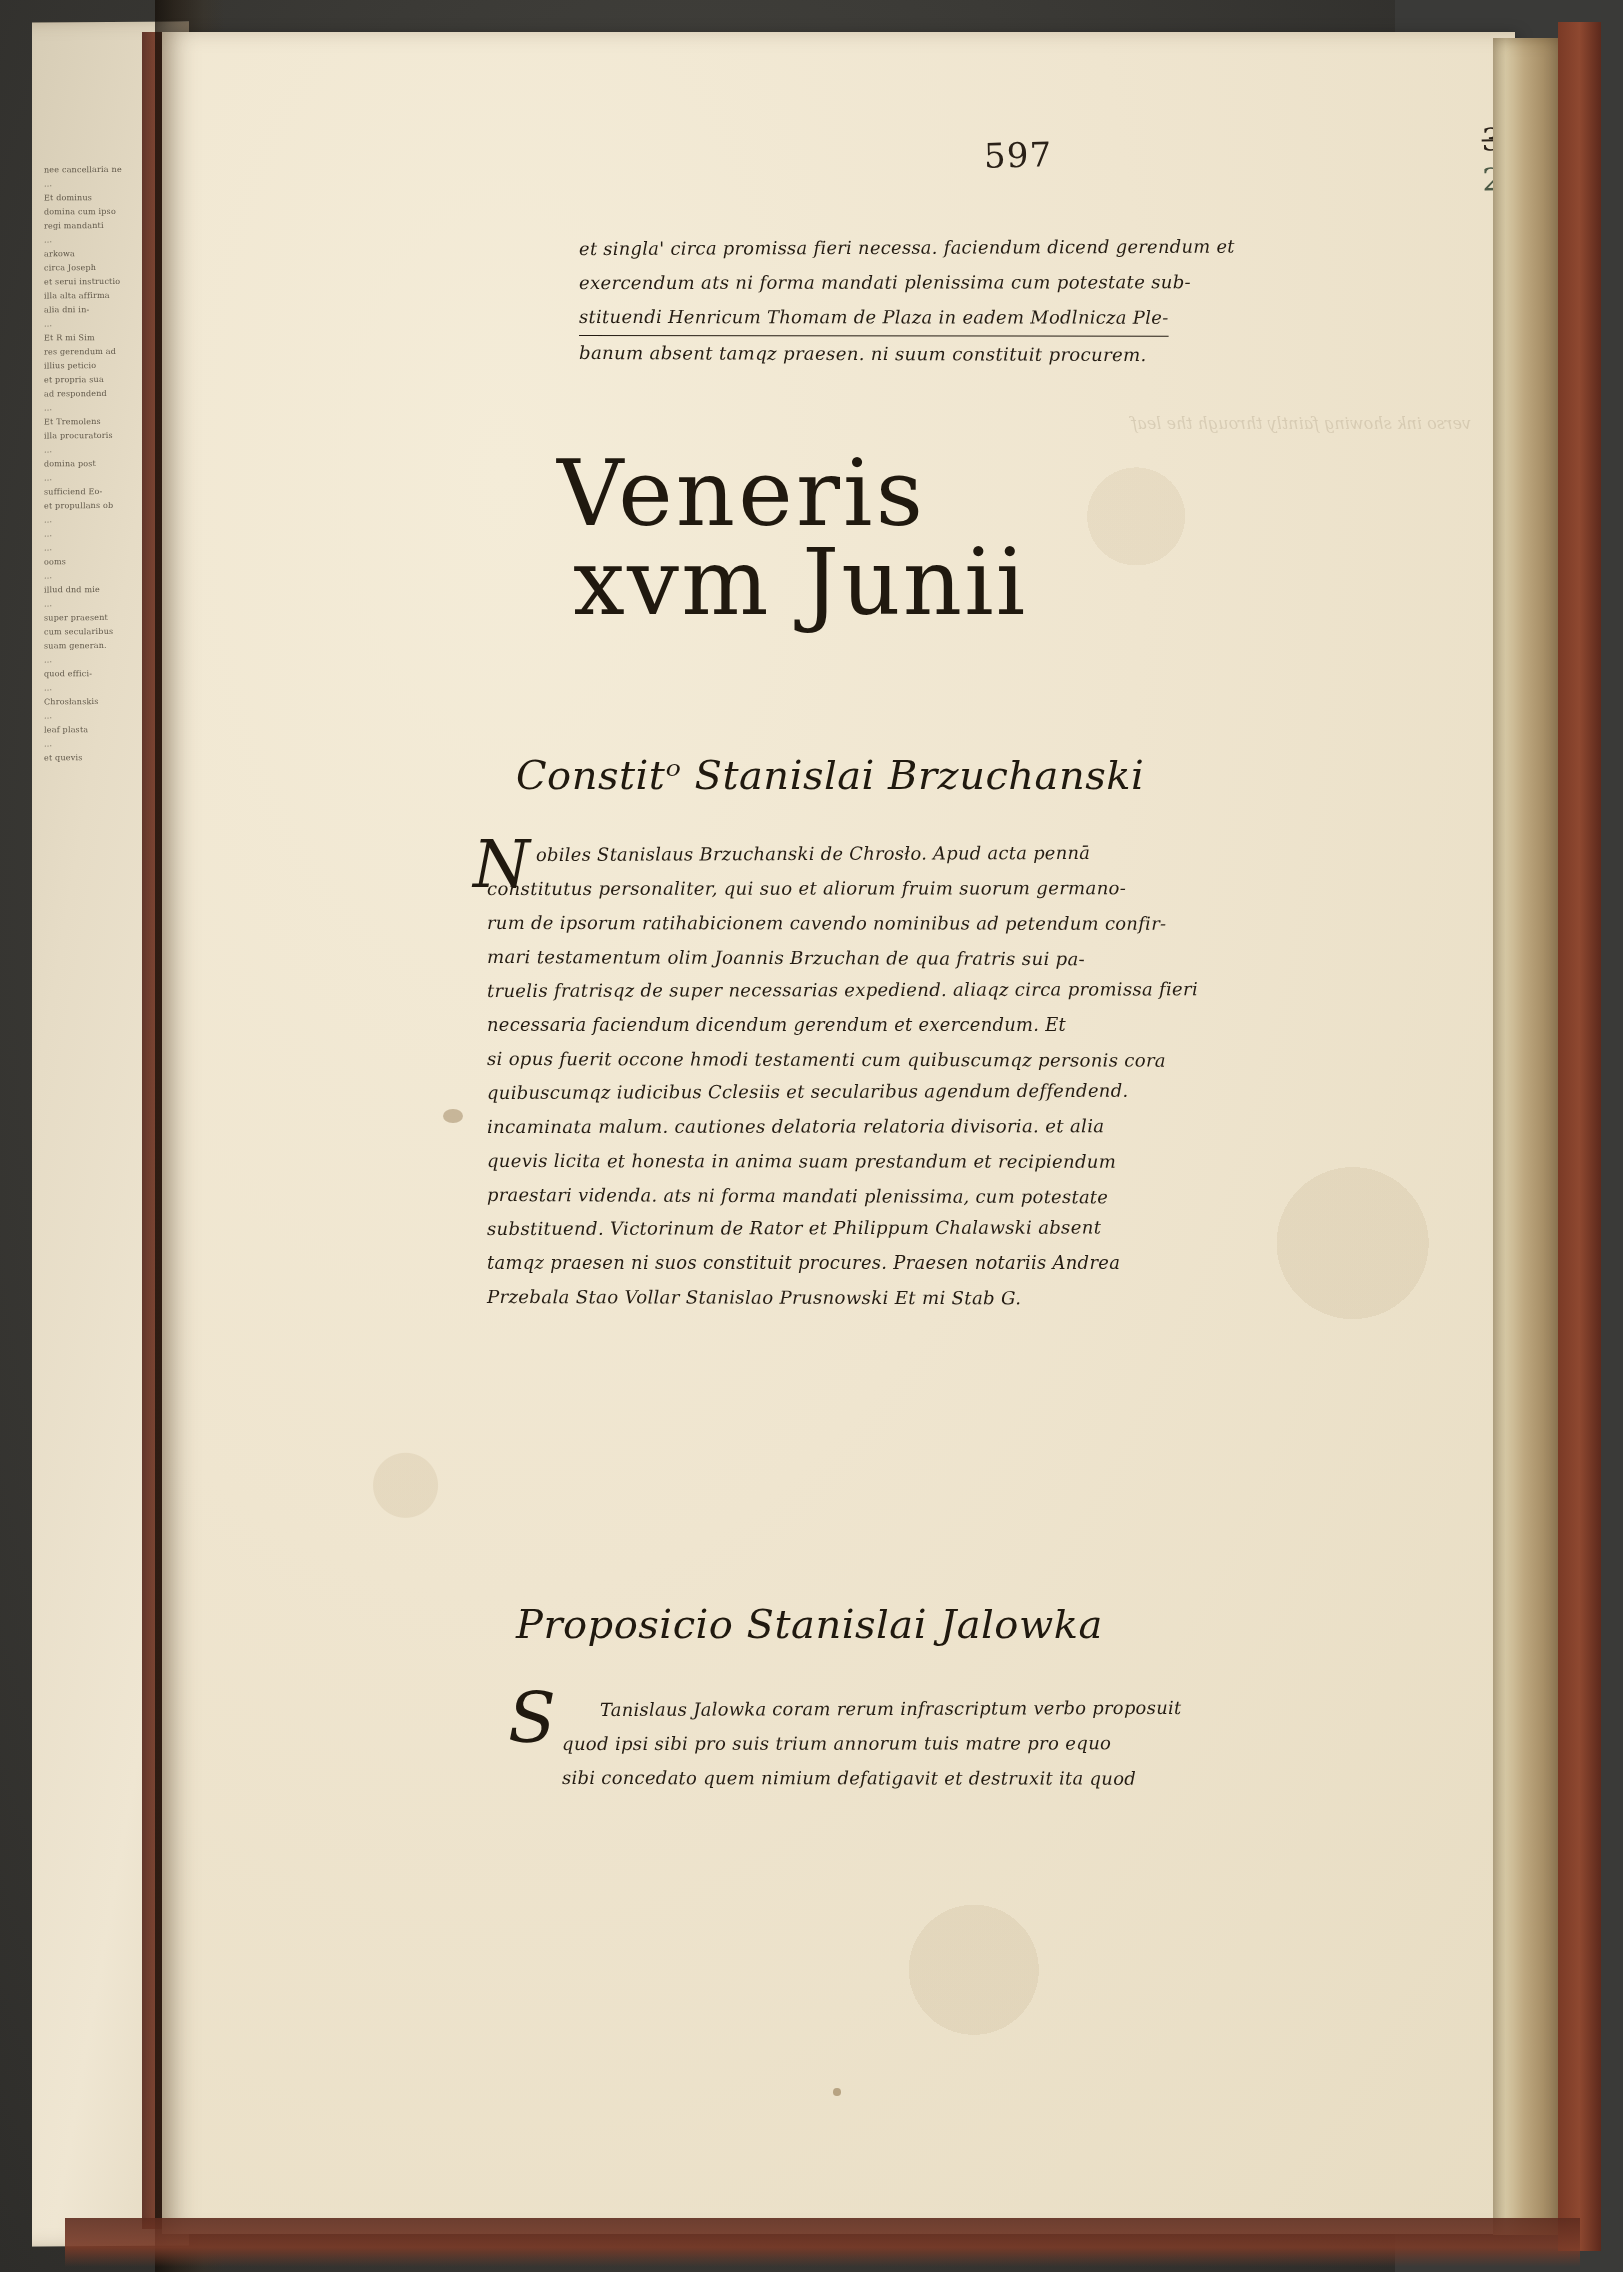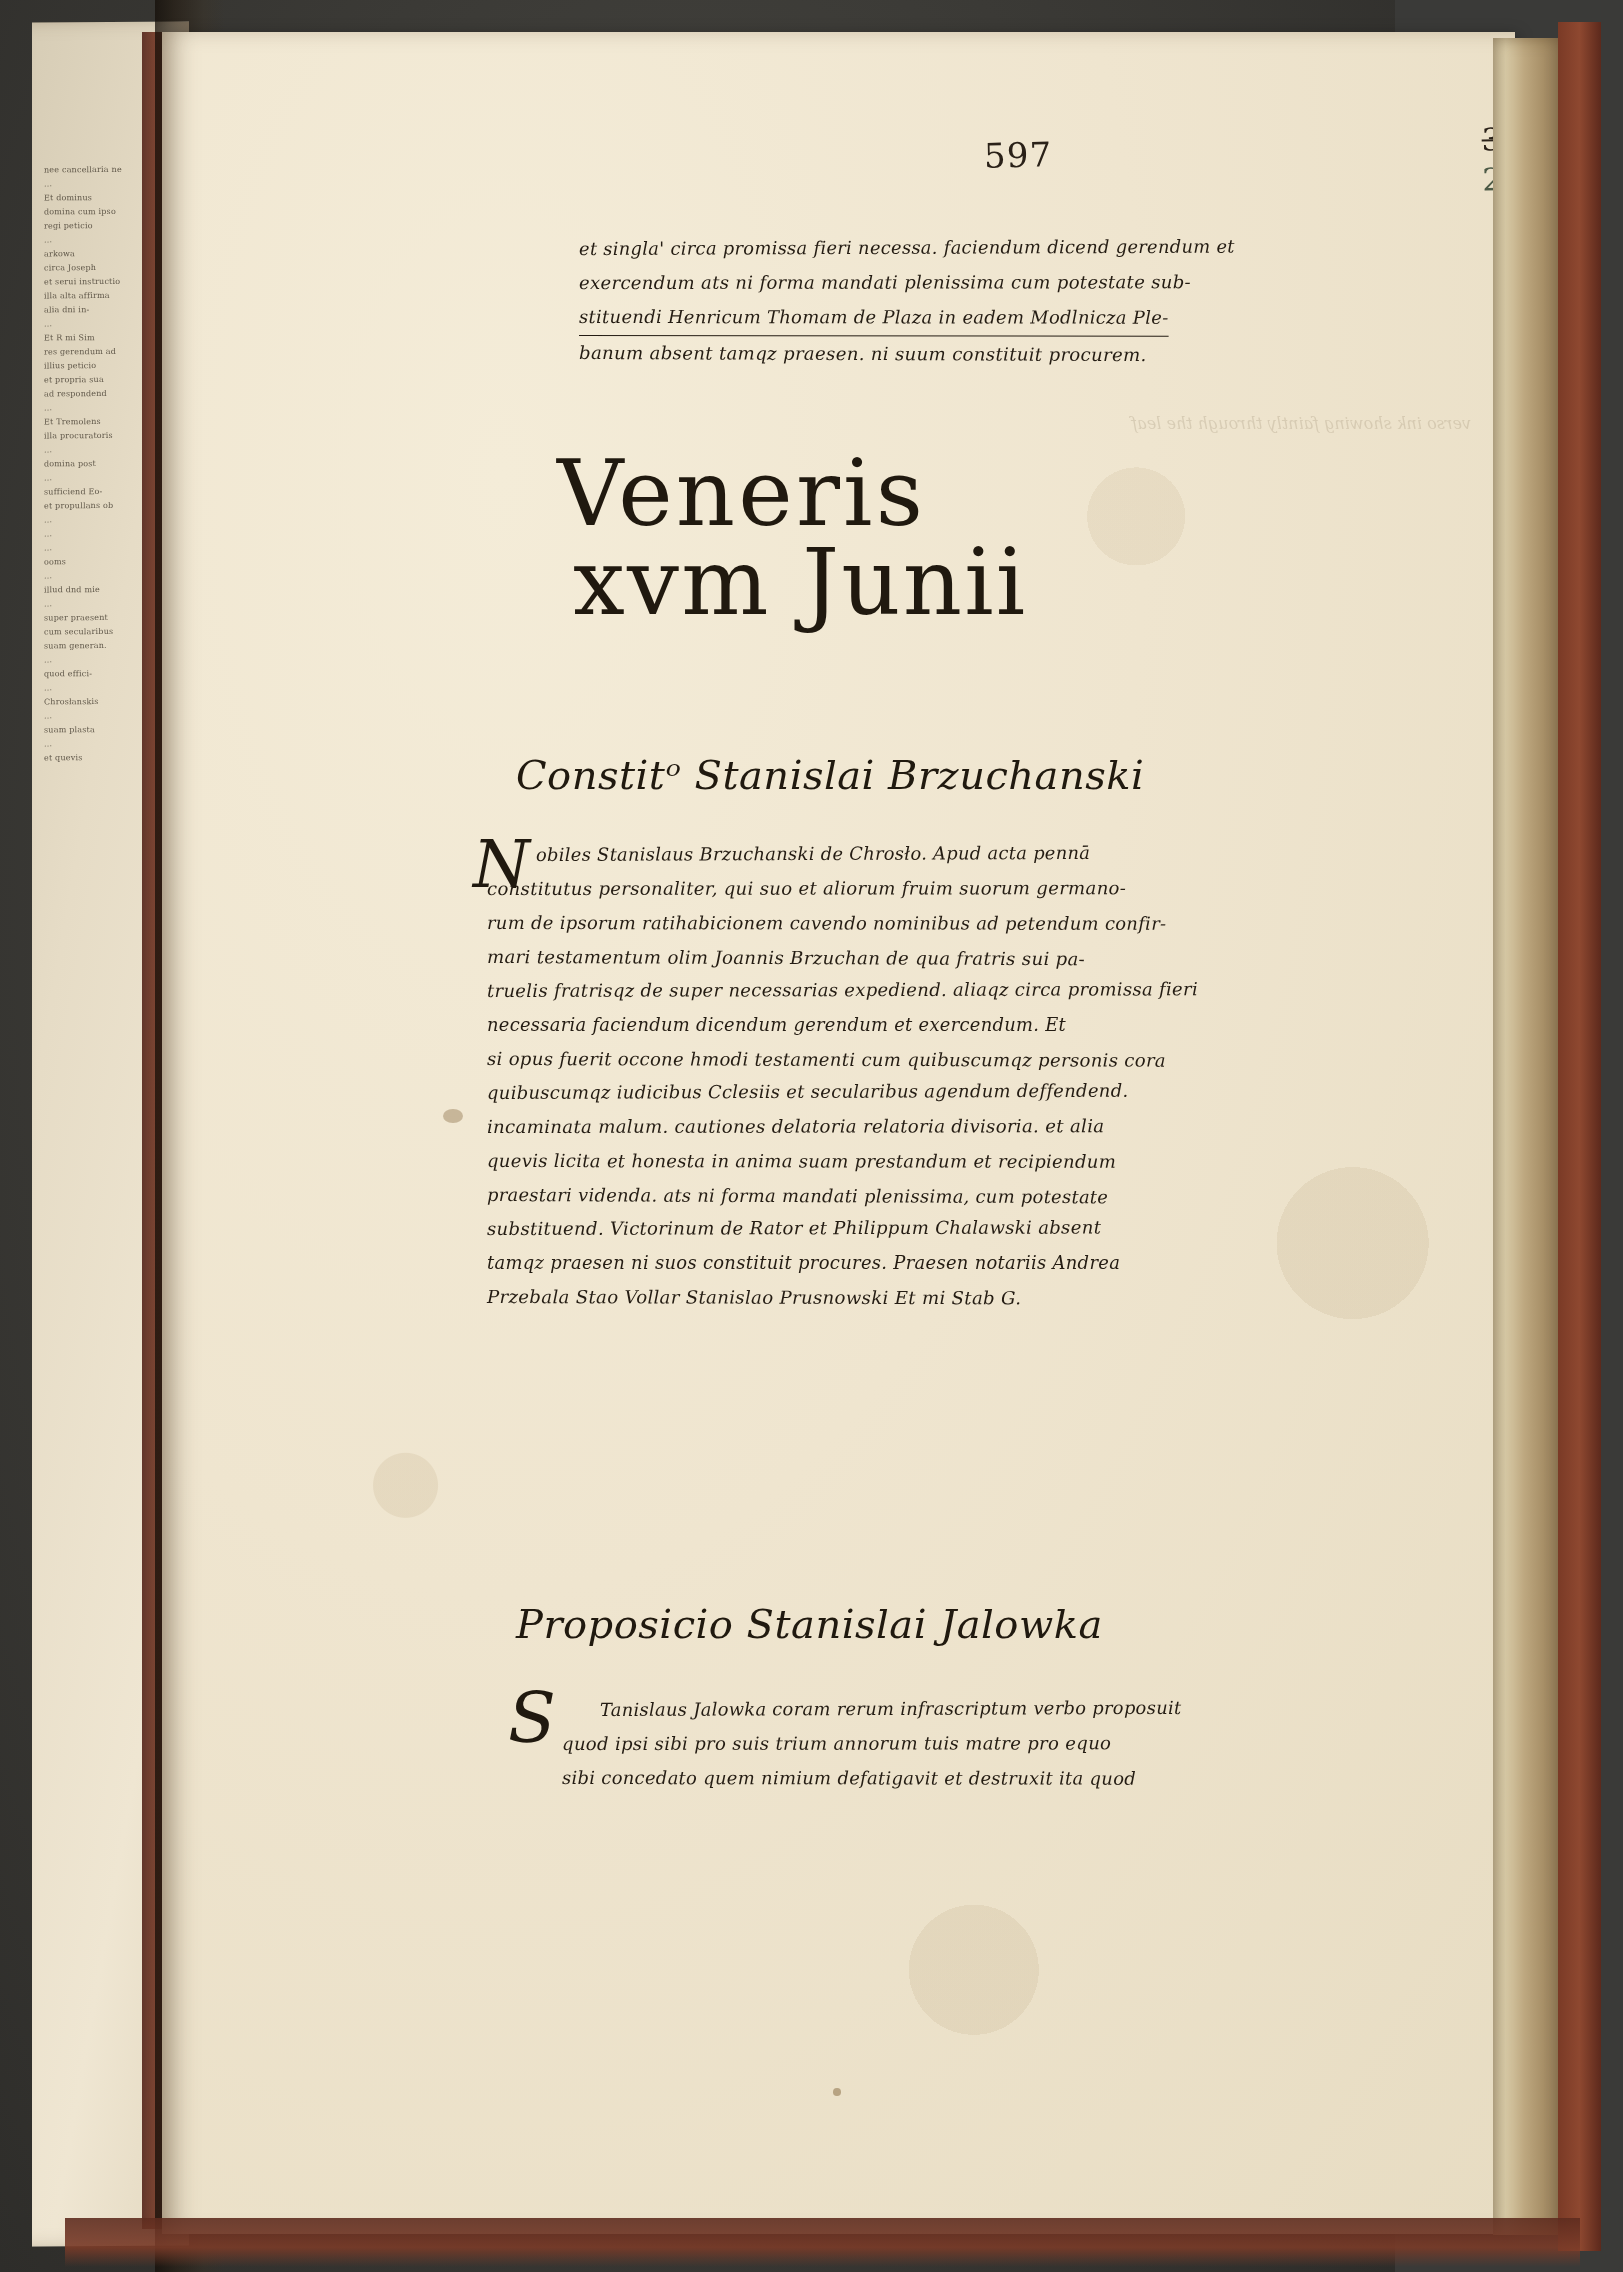--- a/index.html
+++ b/index.html
@@ -265,21 +265,21 @@
 
 <div class="scene">
   <div class="backdrop"></div>
 
   <div class="verso">
     <div class="vtext" id="verso-marginalia">
         <div>nee cancellaria ne</div>
         <div>...</div>
         <div>Et dominus</div>
         <div>domina cum ipso</div>
-        <div>regi peticio</div>
+        <div>regi mandanti</div>
         <div>...</div>
         <div>arkowa</div>
         <div>circa Joseph</div>
         <div>et serui instructio</div>
         <div>illa alta affirma</div>
         <div>alia dni in-</div>
         <div>...</div>
         <div>Et R mi Sim</div>
         <div>res gerendum ad</div>
         <div>illius peticio</div>
@@ -301,21 +301,21 @@
         <div>illud dnd mie</div>
         <div>...</div>
         <div>super praesent</div>
         <div>cum secularibus</div>
         <div>suam generan.</div>
         <div>...</div>
         <div>quod effici-</div>
         <div>...</div>
         <div>Chrosłanskis</div>
         <div>...</div>
-        <div>suam plasta</div>
+        <div>leaf plasta</div>
         <div>...</div>
         <div>et quevis</div>
       </div>
   </div>
 
   <div class="binding"></div>
   <div class="gutter"></div>
 
   <div class="recto">
 

